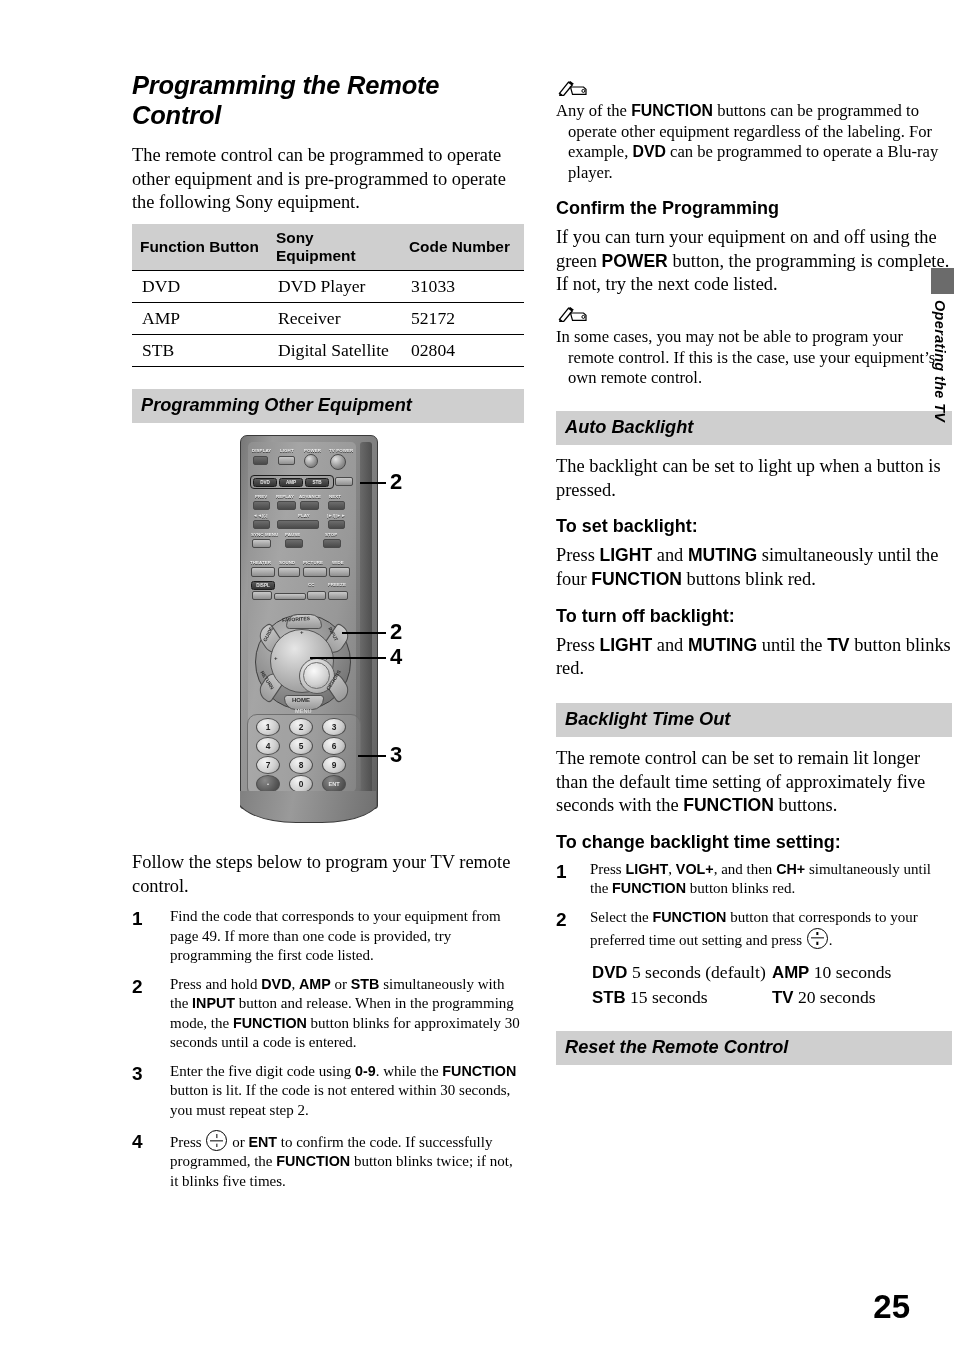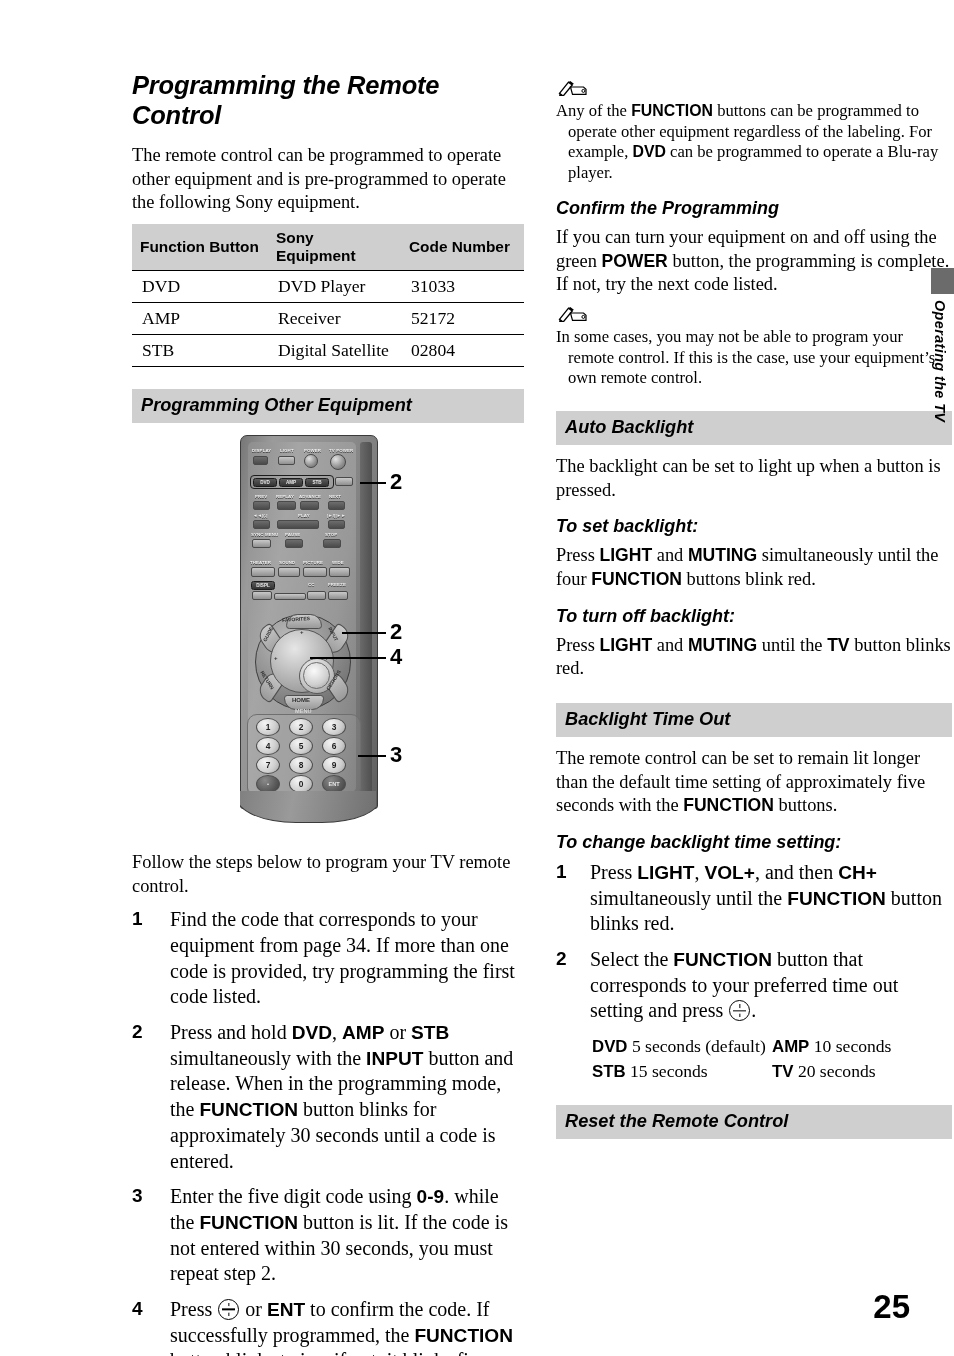--- a/index.html
+++ b/index.html
@@ -32,21 +32,20 @@
     font-family:"Liberation Sans", sans-serif;
     font-style:italic;font-weight:bold;
     font-size:18.2px;
     padding:6px 0 7px 9px;
     margin:22px 0 10px 0;
   }
   h3.sub{
     font-family:"Liberation Sans", sans-serif;
     font-weight:bold;font-size:18px;
     margin:14px 0 7px 0;
-    font-style:italic;
   }
   b, strong, .bsans{
     font-family:"Liberation Sans", sans-serif;
     font-weight:bold;
     font-size:0.955em;
   }
 
   
   table.codes{
     border-collapse:collapse;width:392px;margin:6px 0 0 0;
@@ -68,21 +67,21 @@
   table.codes col.c2{width:133px;}
   table.codes col.c3{width:123px;}
 
   
   .step{display:flex;margin:0 0 10px 0;}
   .step .num{
     font-family:"Liberation Sans", sans-serif;
     font-weight:bold;font-size:19px;
     width:38px;flex:0 0 38px;line-height:1.28;
   }
-  .step .txt{font-size:20px;line-height:1.285;flex:1;}
+  .step .txt{font-size:15px;line-height:1.285;flex:1;}
   .step-r .num{width:34px;flex:0 0 34px;}
 
   
   .note{margin:4px 0 8px 0;}
   .note .bullet{
     font-size:16.6px;line-height:1.25;
     padding-left:12px;text-indent:-12px;
   }
   .noteicon{display:block;margin:0 0 1px 1px;}
 
@@ -420,21 +419,21 @@
       <div class="callout">
         <div class="leader" style="left:226px;top:320px;width:28px;"></div>
         <div class="cnum" style="left:258px;top:307px;">3</div>
       </div>
     </div>
 
     <p class="body">Follow the steps below to program your TV remote control.</p>
 
     <div class="step">
       <div class="num">1</div>
-      <div class="txt">Find the code that corresponds to your equipment from page 34. If more than one code is provided, try programming the first code listed.</div>
+      <div class="txt">Find the code that corresponds to your equipment from page 49. If more than one code is provided, try programming the first code listed.</div>
     </div>
     <div class="step">
       <div class="num">2</div>
       <div class="txt">Press and hold <b>DVD</b>, <b>AMP</b> or <b>STB</b> simultaneously with the <b>INPUT</b> button and release. When in the programming mode, the <b>FUNCTION</b> button blinks for approximately 30 seconds until a code is entered.</div>
     </div>
     <div class="step">
       <div class="num">3</div>
       <div class="txt">Enter the five digit code using <b>0-9</b>. while the <b>FUNCTION</b> button is lit. If the code is not entered within 30 seconds, you must repeat step 2.</div>
     </div>
     <div class="step">

